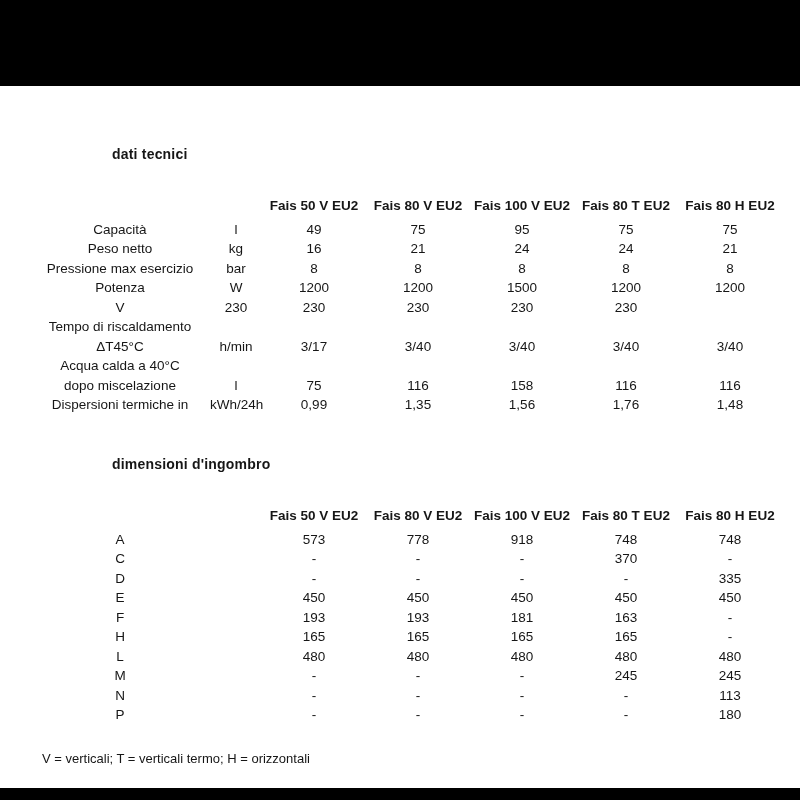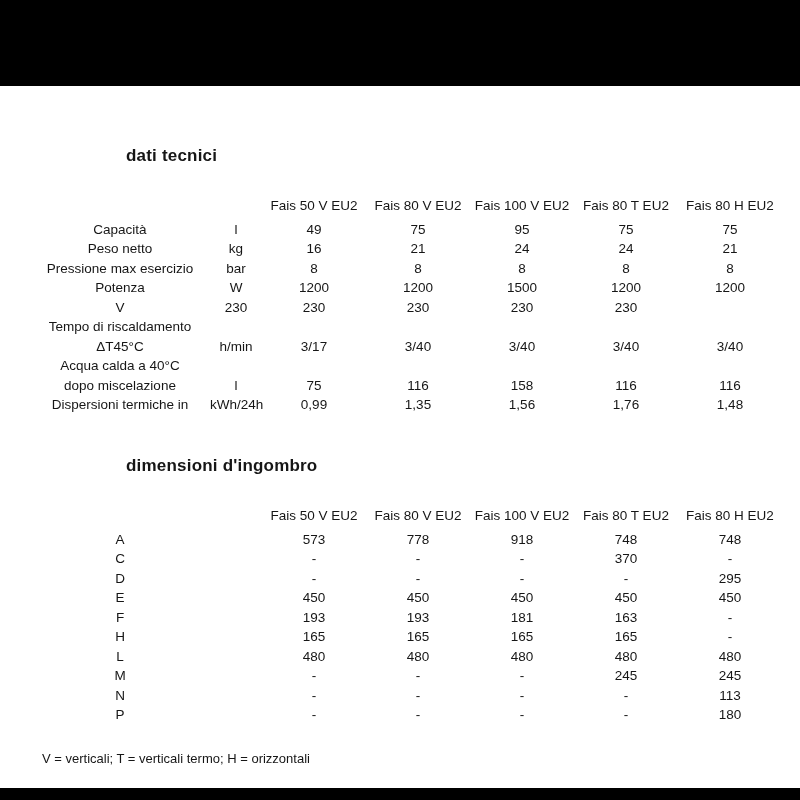--- a/index.html
+++ b/index.html
@@ -2,30 +2,30 @@
 <html><head>
 <meta charset="utf-8">
 <style>
   html,body{margin:0;padding:0}
   body{width:800px;height:800px;background:#000;font-family:"Liberation Sans","DejaVu Sans",sans-serif}
   .frame{position:relative;width:800px;height:800px;background:#fff;overflow:hidden}
   .bar{position:absolute;left:0;width:100%;background:#000}
   .bar.top{top:0;height:86px}
   .bar.bottom{bottom:0;height:12px}
   .content{position:absolute;top:86px;left:0;right:0;bottom:12px;background:#fff;color:#161616}
-  .heading{position:absolute;left:126px;font-size:17px;font-weight:700;letter-spacing:.2px}
+  .heading{position:absolute;left:112px;font-size:14px;font-weight:700;letter-spacing:.2px}
   #h-tech{top:60px}
   #h-dim{top:370px}
   .table{position:absolute;left:30px;width:752px}
   #t-tech{top:110px}
   #t-dim{top:420px}
   .thead,.tr{display:grid;grid-template-columns:180px 52px repeat(5,104px);align-items:end}
   .thead{margin-bottom:4px}
   .td{font-size:13.5px;line-height:19.5px;white-space:nowrap}
-  .colhead{font-weight:400;text-align:center}
+  .colhead{font-weight:700;text-align:center}
   .unit,.val{text-align:center}
   .label{text-align:center}
   .footer{position:absolute;left:42px;top:665px;font-size:13px}
 </style>
 </head>
 <body>
 
 <div class="frame">
   <div class="bar top"></div>
 
@@ -167,21 +167,21 @@
         </div>
         <div class="tr">
           <div class="td label">
             <div class="labline">D</div>
           </div>
           <div class="td unit"></div>
           <div class="td val">-</div>
           <div class="td val">-</div>
           <div class="td val">-</div>
           <div class="td val">-</div>
-          <div class="td val">295</div>
+          <div class="td val">335</div>
         </div>
         <div class="tr">
           <div class="td label">
             <div class="labline">E</div>
           </div>
           <div class="td unit"></div>
           <div class="td val">450</div>
           <div class="td val">450</div>
           <div class="td val">450</div>
           <div class="td val">450</div>

